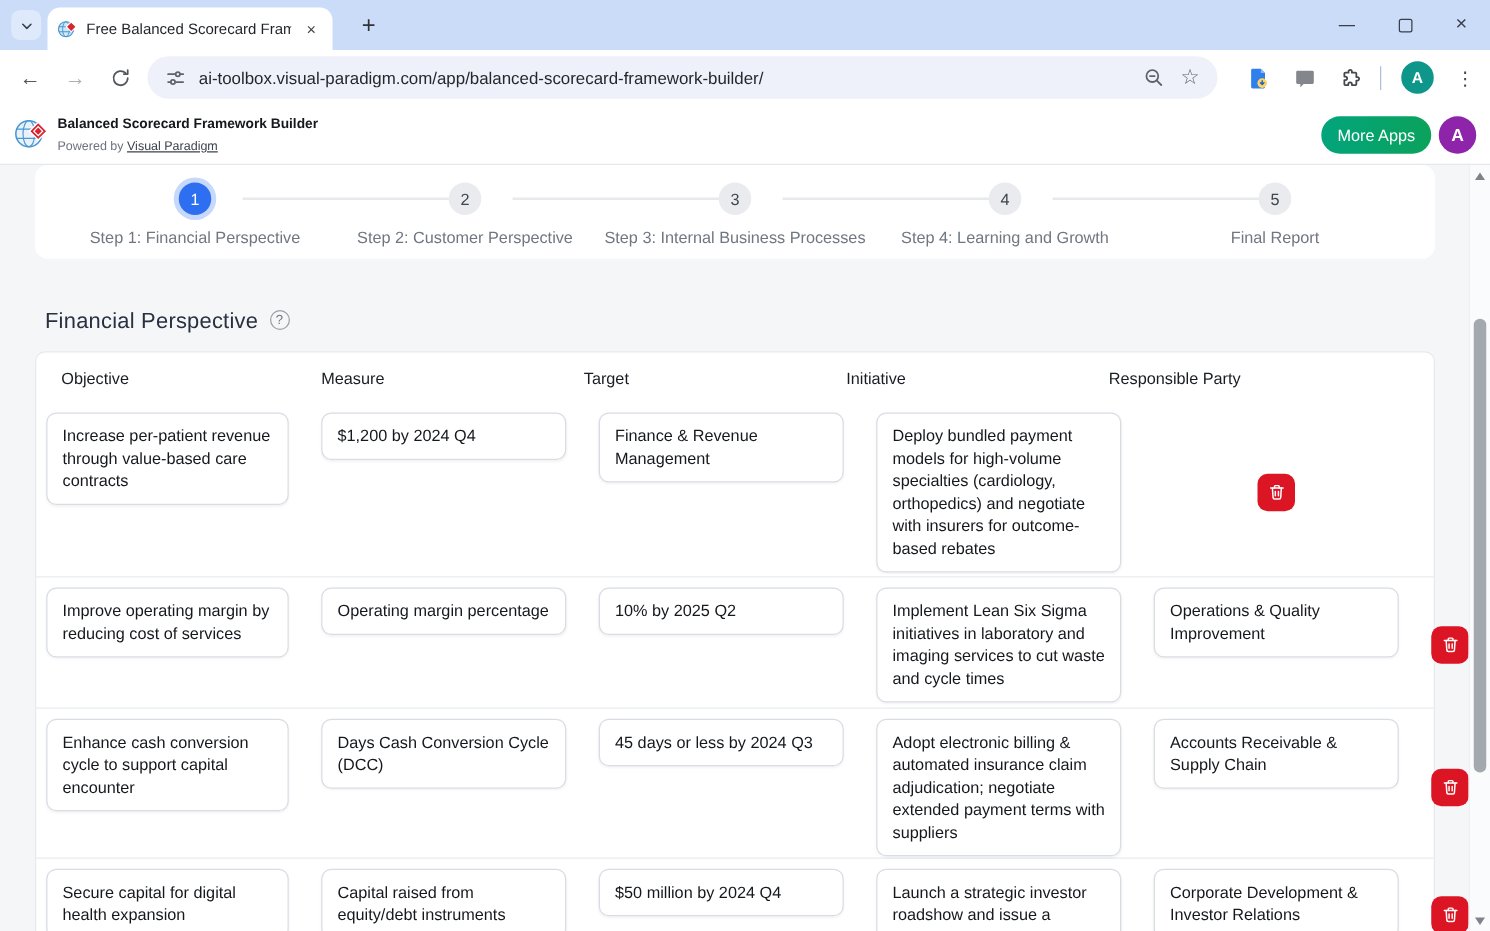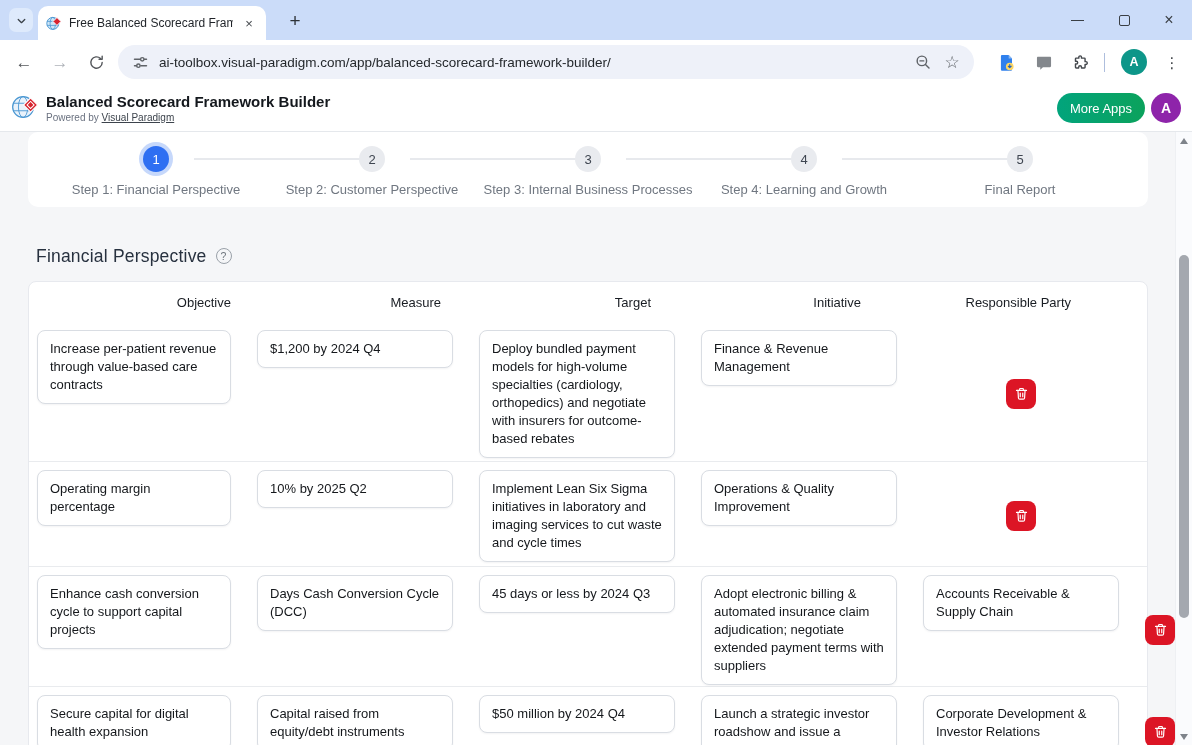--- a/index.html
+++ b/index.html
@@ -41,21 +41,21 @@
   .tb-avatar { position:absolute; left:1121px; top:9px; width:26px; height:26px; border-radius:50%;
     background:#0d9689; color:#fff; font-size:12.5px; font-weight:700; display:flex;
     align-items:center; justify-content:center; }
   .tb-menu { position:absolute; left:1160px; top:50%; transform:translateY(-50%); width:24px; height:24px;
     display:flex; align-items:center; justify-content:center; font-size:15px; color:#44484d; }
 
   
   .app-header { position:absolute; top:85px; left:0; width:1192px; height:47px; background:#fff;
     border-bottom:1px solid #e5e8ec; }
   .vp-logo { position:absolute; left:11px; top:92px; width:30px; height:30px; }
-  .app-title { position:absolute; left:46px; top:93px; font-size:15px; font-weight:700; color:#14181d; }
+  .app-title { position:absolute; left:46px; top:93px; font-size:11px; font-weight:700; color:#14181d; }
   .powered { position:absolute; left:46px; top:112px; font-size:10px; color:#6b7280; }
   .powered a { color:#3c434c; text-decoration:underline; }
   .more-apps { position:absolute; left:1057px; top:93px; width:88px; height:30px; border:none;
     border-radius:15px; background:linear-gradient(90deg,#02a47c,#0ba25c); color:#fff;
     font-size:13px; font-family:inherit; display:flex; align-items:center; justify-content:center; }
   .hdr-avatar { position:absolute; left:1151px; top:93px; width:30px; height:30px; border-radius:50%;
     background:#8e24aa; color:#fff; font-size:14px; font-weight:700; display:flex;
     align-items:center; justify-content:center; }
 
   
@@ -72,21 +72,21 @@
   .c3 { left:598px; width:180px; } .c4 { left:814px; width:180px; }
 
   .section-head { margin:37px 0 0 36px; height:24px; display:flex; align-items:center; gap:9px; }
   .section-title { font-size:17.5px; font-weight:400; color:#27313f; letter-spacing:.2px; }
   .help-icon { width:16px; height:16px; border:1.4px solid #9aa1a9; border-radius:50%; color:#6e757d;
     font-size:10.5px; display:flex; align-items:center; justify-content:center; }
 
   .table-card { width:1120px; margin:13px 0 0 28px; background:#fff; border:1px solid #e7e9ee;
     border-radius:8px 8px 0 0; min-height:520px; }
   .thead { display:grid; grid-template-columns:194px 196px 196px 196px 196px 1fr; column-gap:14px;
-    padding:0 8px; height:40px; align-items:center;text-align:right; }
+    padding:0 8px; height:40px; align-items:center; }
   .th { font-size:13px; color:#191d23; padding-left:12px; }
   .trow { display:grid; grid-template-columns:194px 196px 196px 196px 196px 1fr; column-gap:26px;
     padding:8px; align-items:start; border-bottom:1px solid #e9ebee; }
   .r1 { height:140px; } .r2 { height:105px; } .r3 { height:120px; } .r4 { border-bottom:none; padding-bottom:60px; }
   .cell-box { background:#fff; border:1px solid #d9dde3; border-radius:8px; padding:9px 12px;
     font-size:13px; line-height:1.38; color:#15181c; box-shadow:0 1px 2px rgba(16,24,40,.05); }
   .del-cell { align-self:stretch; display:flex; align-items:center; justify-content:center; }
   .del-btn { width:30px; height:30px; border:none; border-radius:8px; background:#dc1525;
     display:flex; align-items:center; justify-content:center; }
 
@@ -241,57 +241,58 @@
       <div class="th">Measure</div>
       <div class="th">Target</div>
       <div class="th">Initiative</div>
       <div class="th">Responsible Party</div>
       <div class="th"></div>
     </div>
 
     <div class="trow r1">
       <div class="cell-box">Increase per-patient revenue through value-based care contracts</div>
       <div class="cell-box">$1,200 by 2024 Q4</div>
+      <div class="cell-box">Finance &amp; Revenue Management</div>
       <div class="cell-box">Deploy bundled payment models for high-volume specialties (cardiology, orthopedics) and negotiate with insurers for outcome-based rebates</div>
-      <div class="cell-box">Finance &amp; Revenue Management</div>
       <div class="del-cell">
           <button class="del-btn">
             <span>
               <svg width="15" height="15" viewBox="0 0 24 24" fill="none" stroke="#fff" stroke-width="1.9" stroke-linecap="round" stroke-linejoin="round">
                 <path d="M4 7h16"></path>
                 <path d="M9 7V5a1 1 0 0 1 1-1h4a1 1 0 0 1 1 1v2"></path>
                 <path d="M6.3 7l.8 12.1a2 2 0 0 0 2 1.9h5.8a2 2 0 0 0 2-1.9L17.7 7"></path>
                 <path d="M10 11.5v5.5M14 11.5v5.5"></path>
               </svg>
             </span>
           </button>
         </div>
     </div>
 
     <div class="trow r2">
+      <div class="cell-box">Improve operating margin by reducing cost of services</div>
       <div class="cell-box">Operating margin percentage</div>
       <div class="cell-box">10% by 2025 Q2</div>
       <div class="cell-box">Implement Lean Six Sigma initiatives in laboratory and imaging services to cut waste and cycle times</div>
       <div class="cell-box">Operations &amp; Quality Improvement</div>
       <div class="del-cell">
           <button class="del-btn">
             <span>
               <svg width="15" height="15" viewBox="0 0 24 24" fill="none" stroke="#fff" stroke-width="1.9" stroke-linecap="round" stroke-linejoin="round">
                 <path d="M4 7h16"></path>
                 <path d="M9 7V5a1 1 0 0 1 1-1h4a1 1 0 0 1 1 1v2"></path>
                 <path d="M6.3 7l.8 12.1a2 2 0 0 0 2 1.9h5.8a2 2 0 0 0 2-1.9L17.7 7"></path>
                 <path d="M10 11.5v5.5M14 11.5v5.5"></path>
               </svg>
             </span>
           </button>
         </div>
     </div>
 
     <div class="trow r3">
-      <div class="cell-box">Enhance cash conversion cycle to support capital projects</div>
+      <div class="cell-box">Enhance cash conversion cycle to support capital encounter</div>
       <div class="cell-box">Days Cash Conversion Cycle (DCC)</div>
       <div class="cell-box">45 days or less by 2024 Q3</div>
       <div class="cell-box">Adopt electronic billing &amp; automated insurance claim adjudication; negotiate extended payment terms with suppliers</div>
       <div class="cell-box">Accounts Receivable &amp; Supply Chain</div>
       <div class="del-cell">
           <button class="del-btn">
             <span>
               <svg width="15" height="15" viewBox="0 0 24 24" fill="none" stroke="#fff" stroke-width="1.9" stroke-linecap="round" stroke-linejoin="round">
                 <path d="M4 7h16"></path>
                 <path d="M9 7V5a1 1 0 0 1 1-1h4a1 1 0 0 1 1 1v2"></path>

